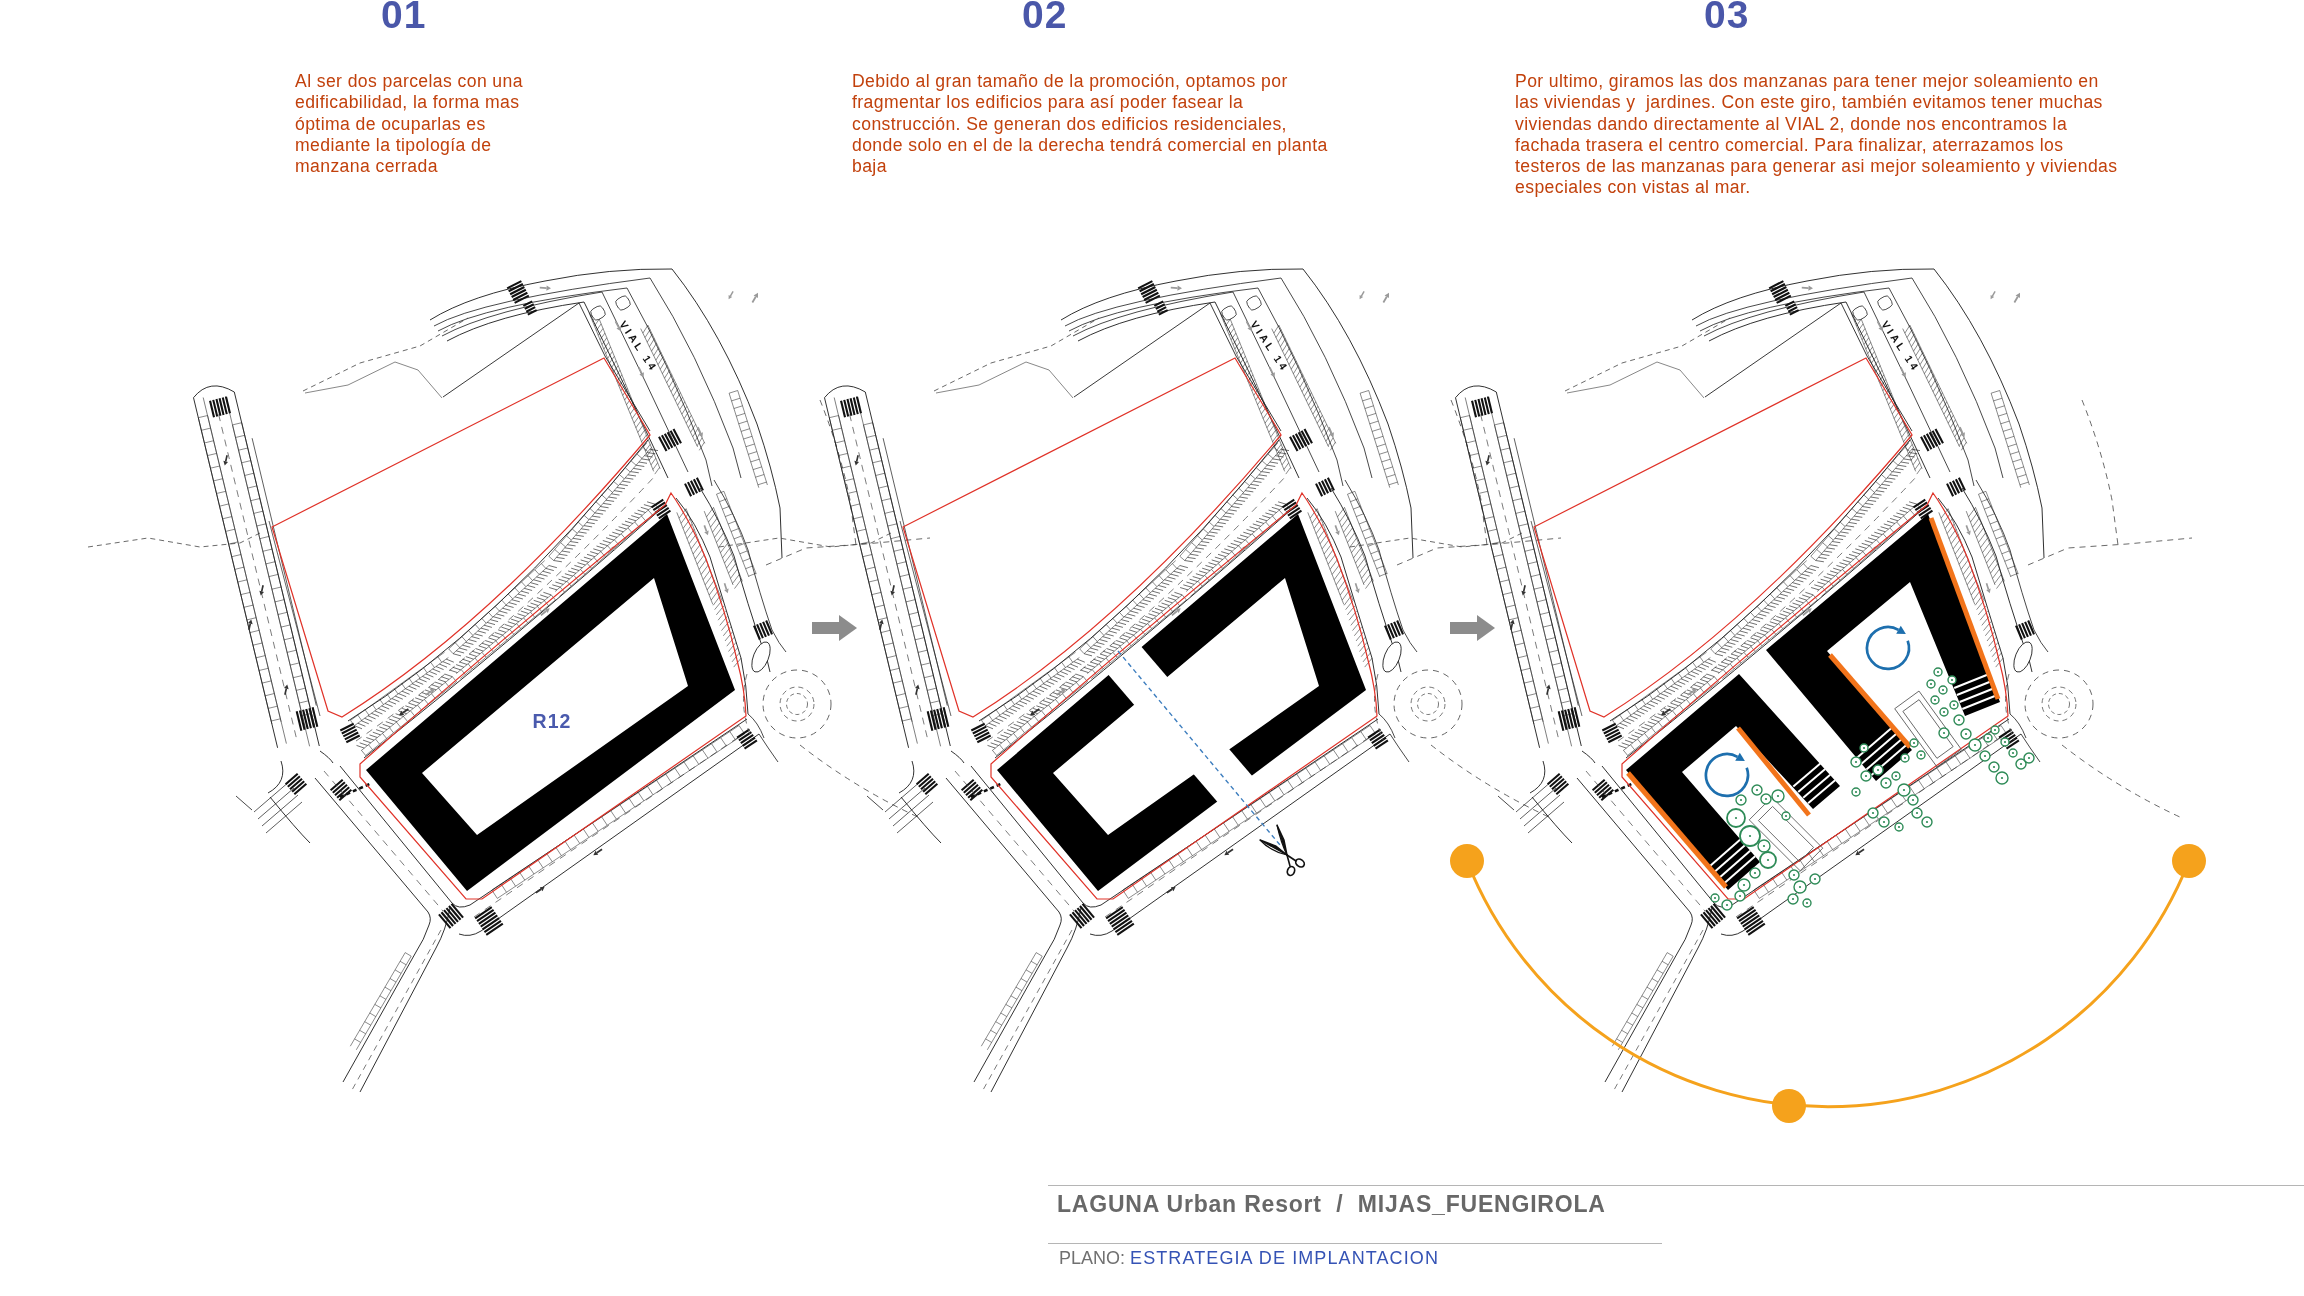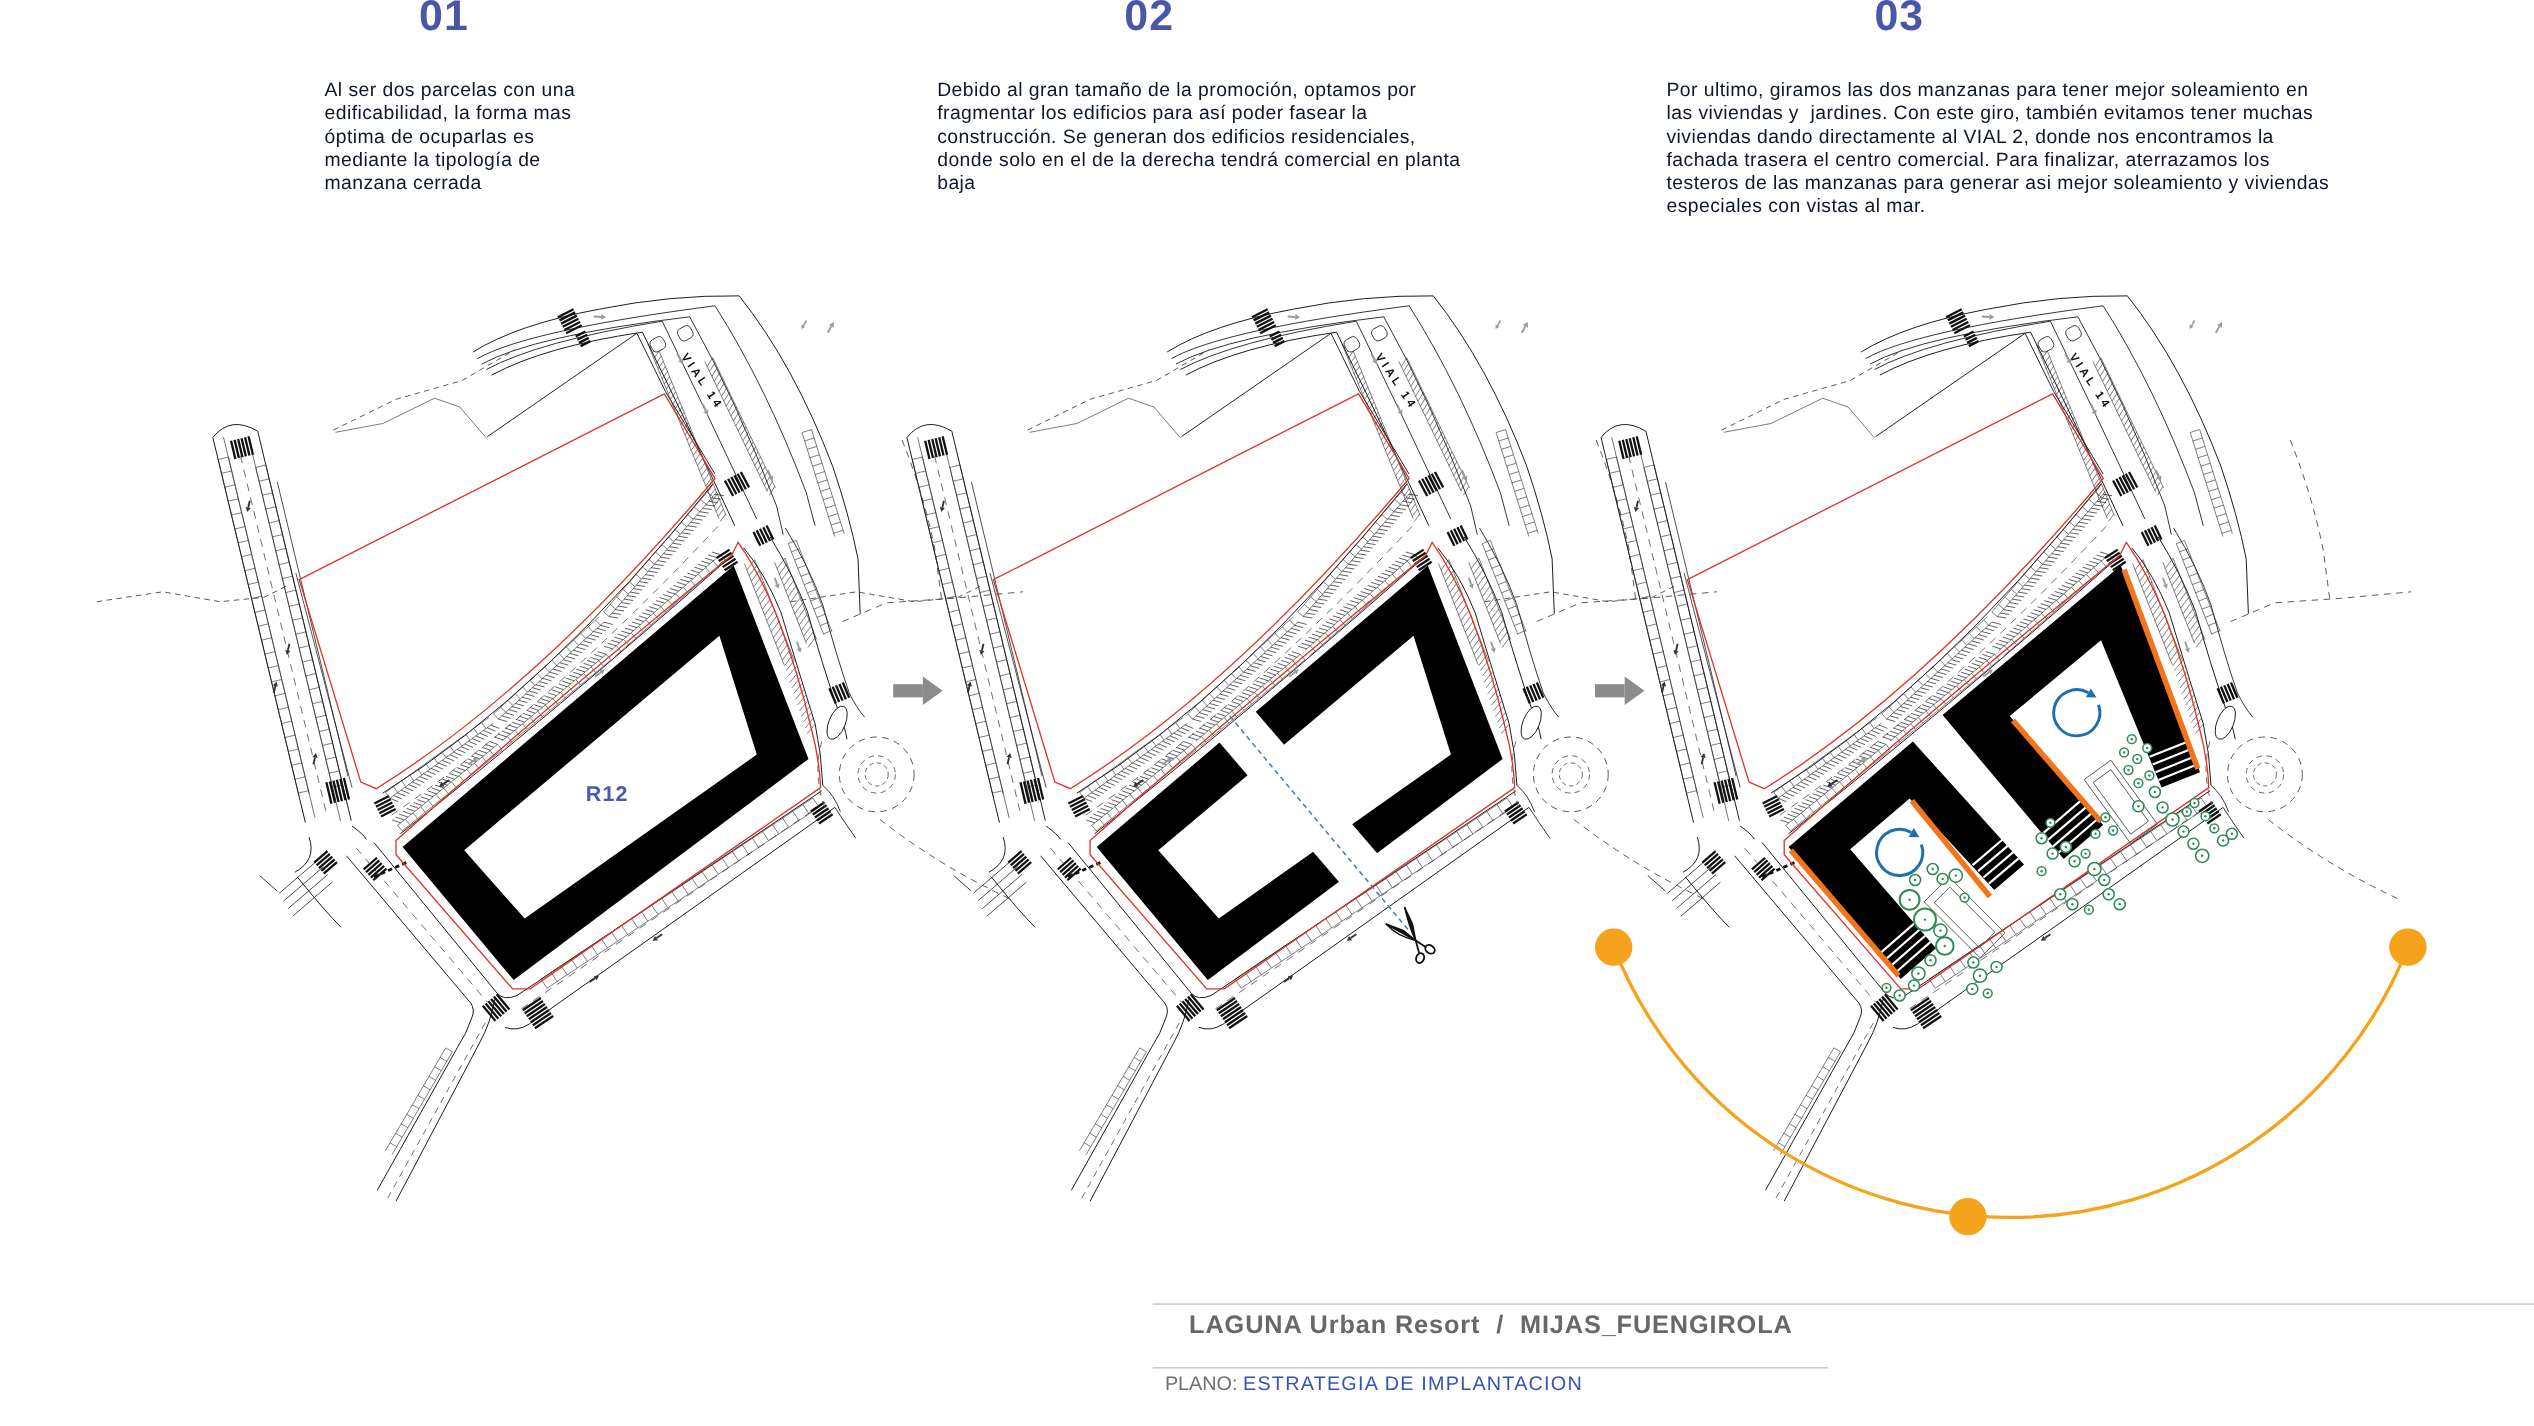--- a/index.html
+++ b/index.html
@@ -1,16 +1,16 @@
 <!DOCTYPE html>
 <html><head><meta charset="utf-8"><style>
 html,body{margin:0;padding:0;background:#fff;width:2304px;height:1296px;overflow:hidden;}
 body{font-family:"Liberation Sans",sans-serif;position:relative;}
 .hdr{position:absolute;font-weight:bold;font-size:39px;color:#4a57a9;letter-spacing:1px;}
-.para{position:absolute;font-size:17.6px;line-height:21.3px;color:#0f172a;letter-spacing:0.4px;}
+.para{position:absolute;font-size:17.6px;line-height:21.3px;color:#c2410c;letter-spacing:0.4px;}
 </style></head><body>
 
 <div class="hdr" style="left:381px;top:-7px;">01</div>
 
 <div class="hdr" style="left:1022px;top:-7px;">02</div>
 
 <div class="hdr" style="left:1704px;top:-7px;">03</div>
 
 <div class="para" style="left:295px;top:71px;">Al ser dos parcelas con una<br>edificabilidad, la forma mas<br>óptima de ocuparlas es<br>mediante la tipología de<br>manzana cerrada</div>
 
@@ -966,16 +966,16 @@
       <polygon points="1477,615 1495,628 1477,641"></polygon>
     </g>
     <path d="M1467,861 A388,388 0 0 0 2189,861" fill="none" stroke="#f5a21c" stroke-width="3"></path>
     <circle cx="1467" cy="861" r="17" fill="#f5a21c"></circle>
     <circle cx="1789" cy="1106" r="17" fill="#f5a21c"></circle>
     <circle cx="2189" cy="861" r="17" fill="#f5a21c"></circle>
   </svg>
 
 <div style="position:absolute;left:1048px;top:1185px;width:1256px;height:1px;background:#b5b5b5;"></div>
 
-<div style="position:absolute;left:1057px;top:1191px;font-size:23px;font-weight:bold;color:#686868;letter-spacing:0.8px;margin-left:24px;">LAGUNA Urban Resort&nbsp; /&nbsp; MIJAS_FUENGIROLA</div>
+<div style="position:absolute;left:1057px;top:1191px;font-size:23px;font-weight:bold;color:#686868;letter-spacing:0.8px;">LAGUNA Urban Resort&nbsp; /&nbsp; MIJAS_FUENGIROLA</div>
 
 <div style="position:absolute;left:1048px;top:1243px;width:614px;height:1px;background:#b5b5b5;"></div>
 
 <div style="position:absolute;left:1059px;top:1248px;font-size:18px;color:#707070;">PLANO: <span style="font-weight:normal;color:#3553b5;letter-spacing:1.1px;">ESTRATEGIA DE IMPLANTACION</span></div>
 </body></html>

